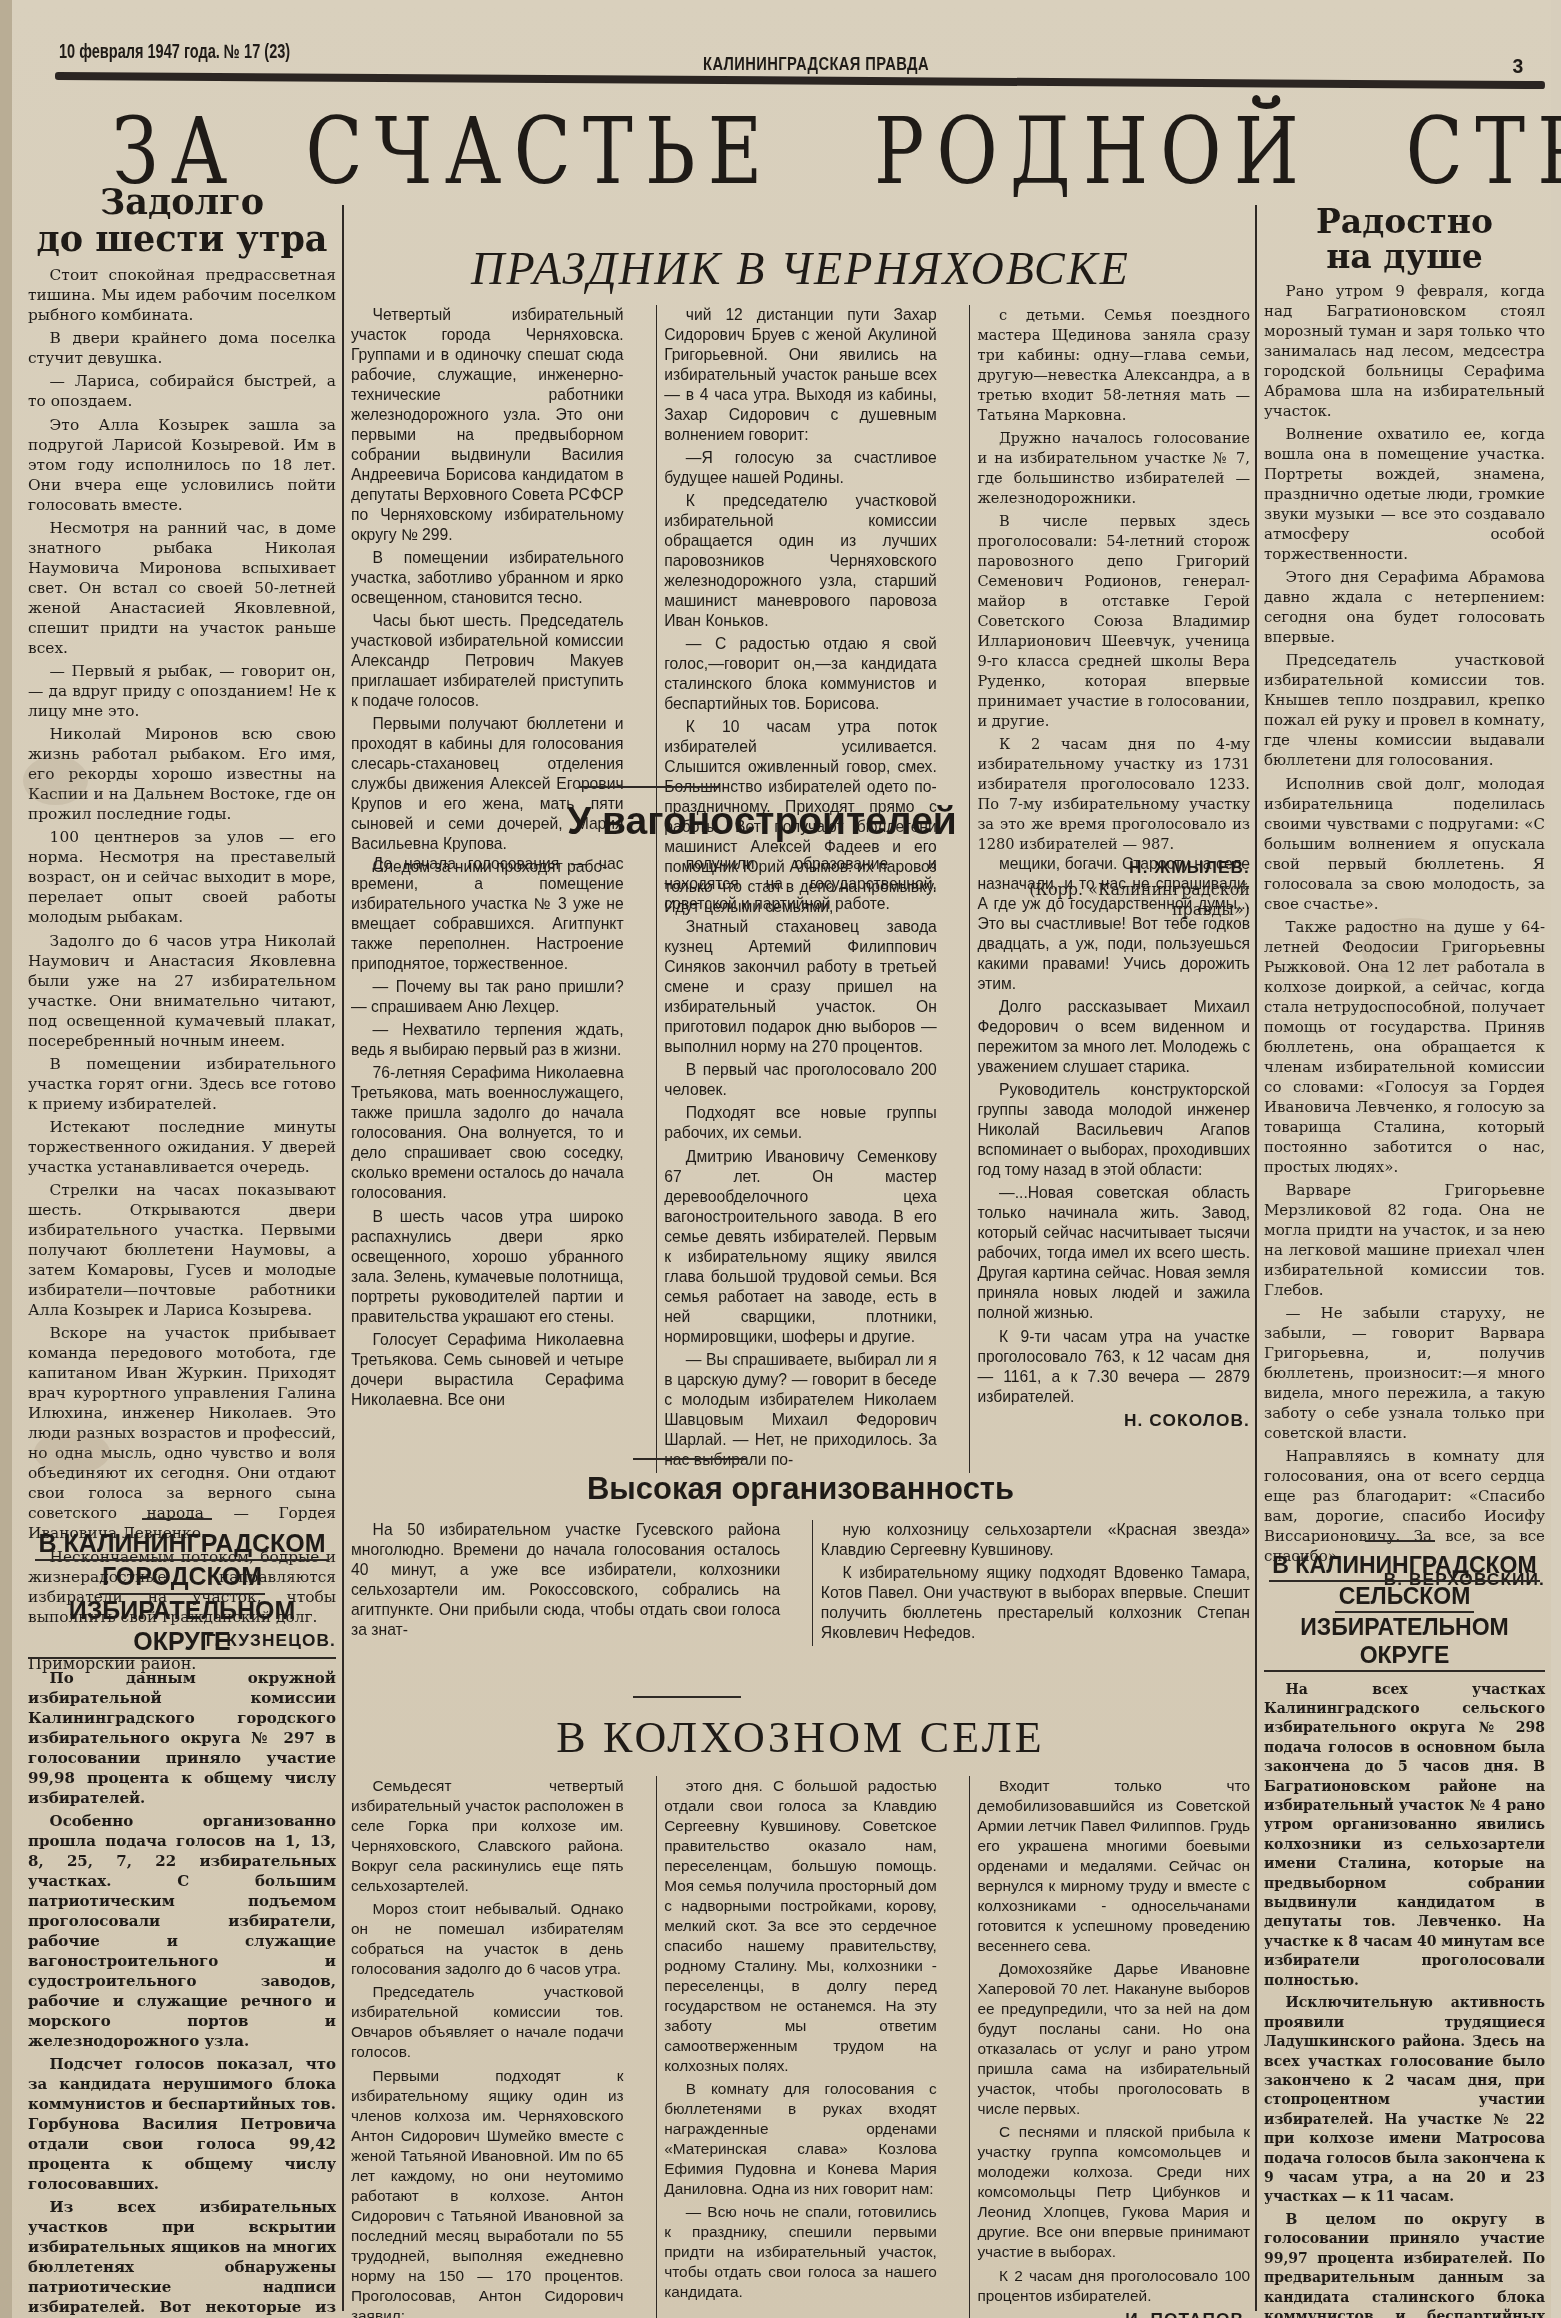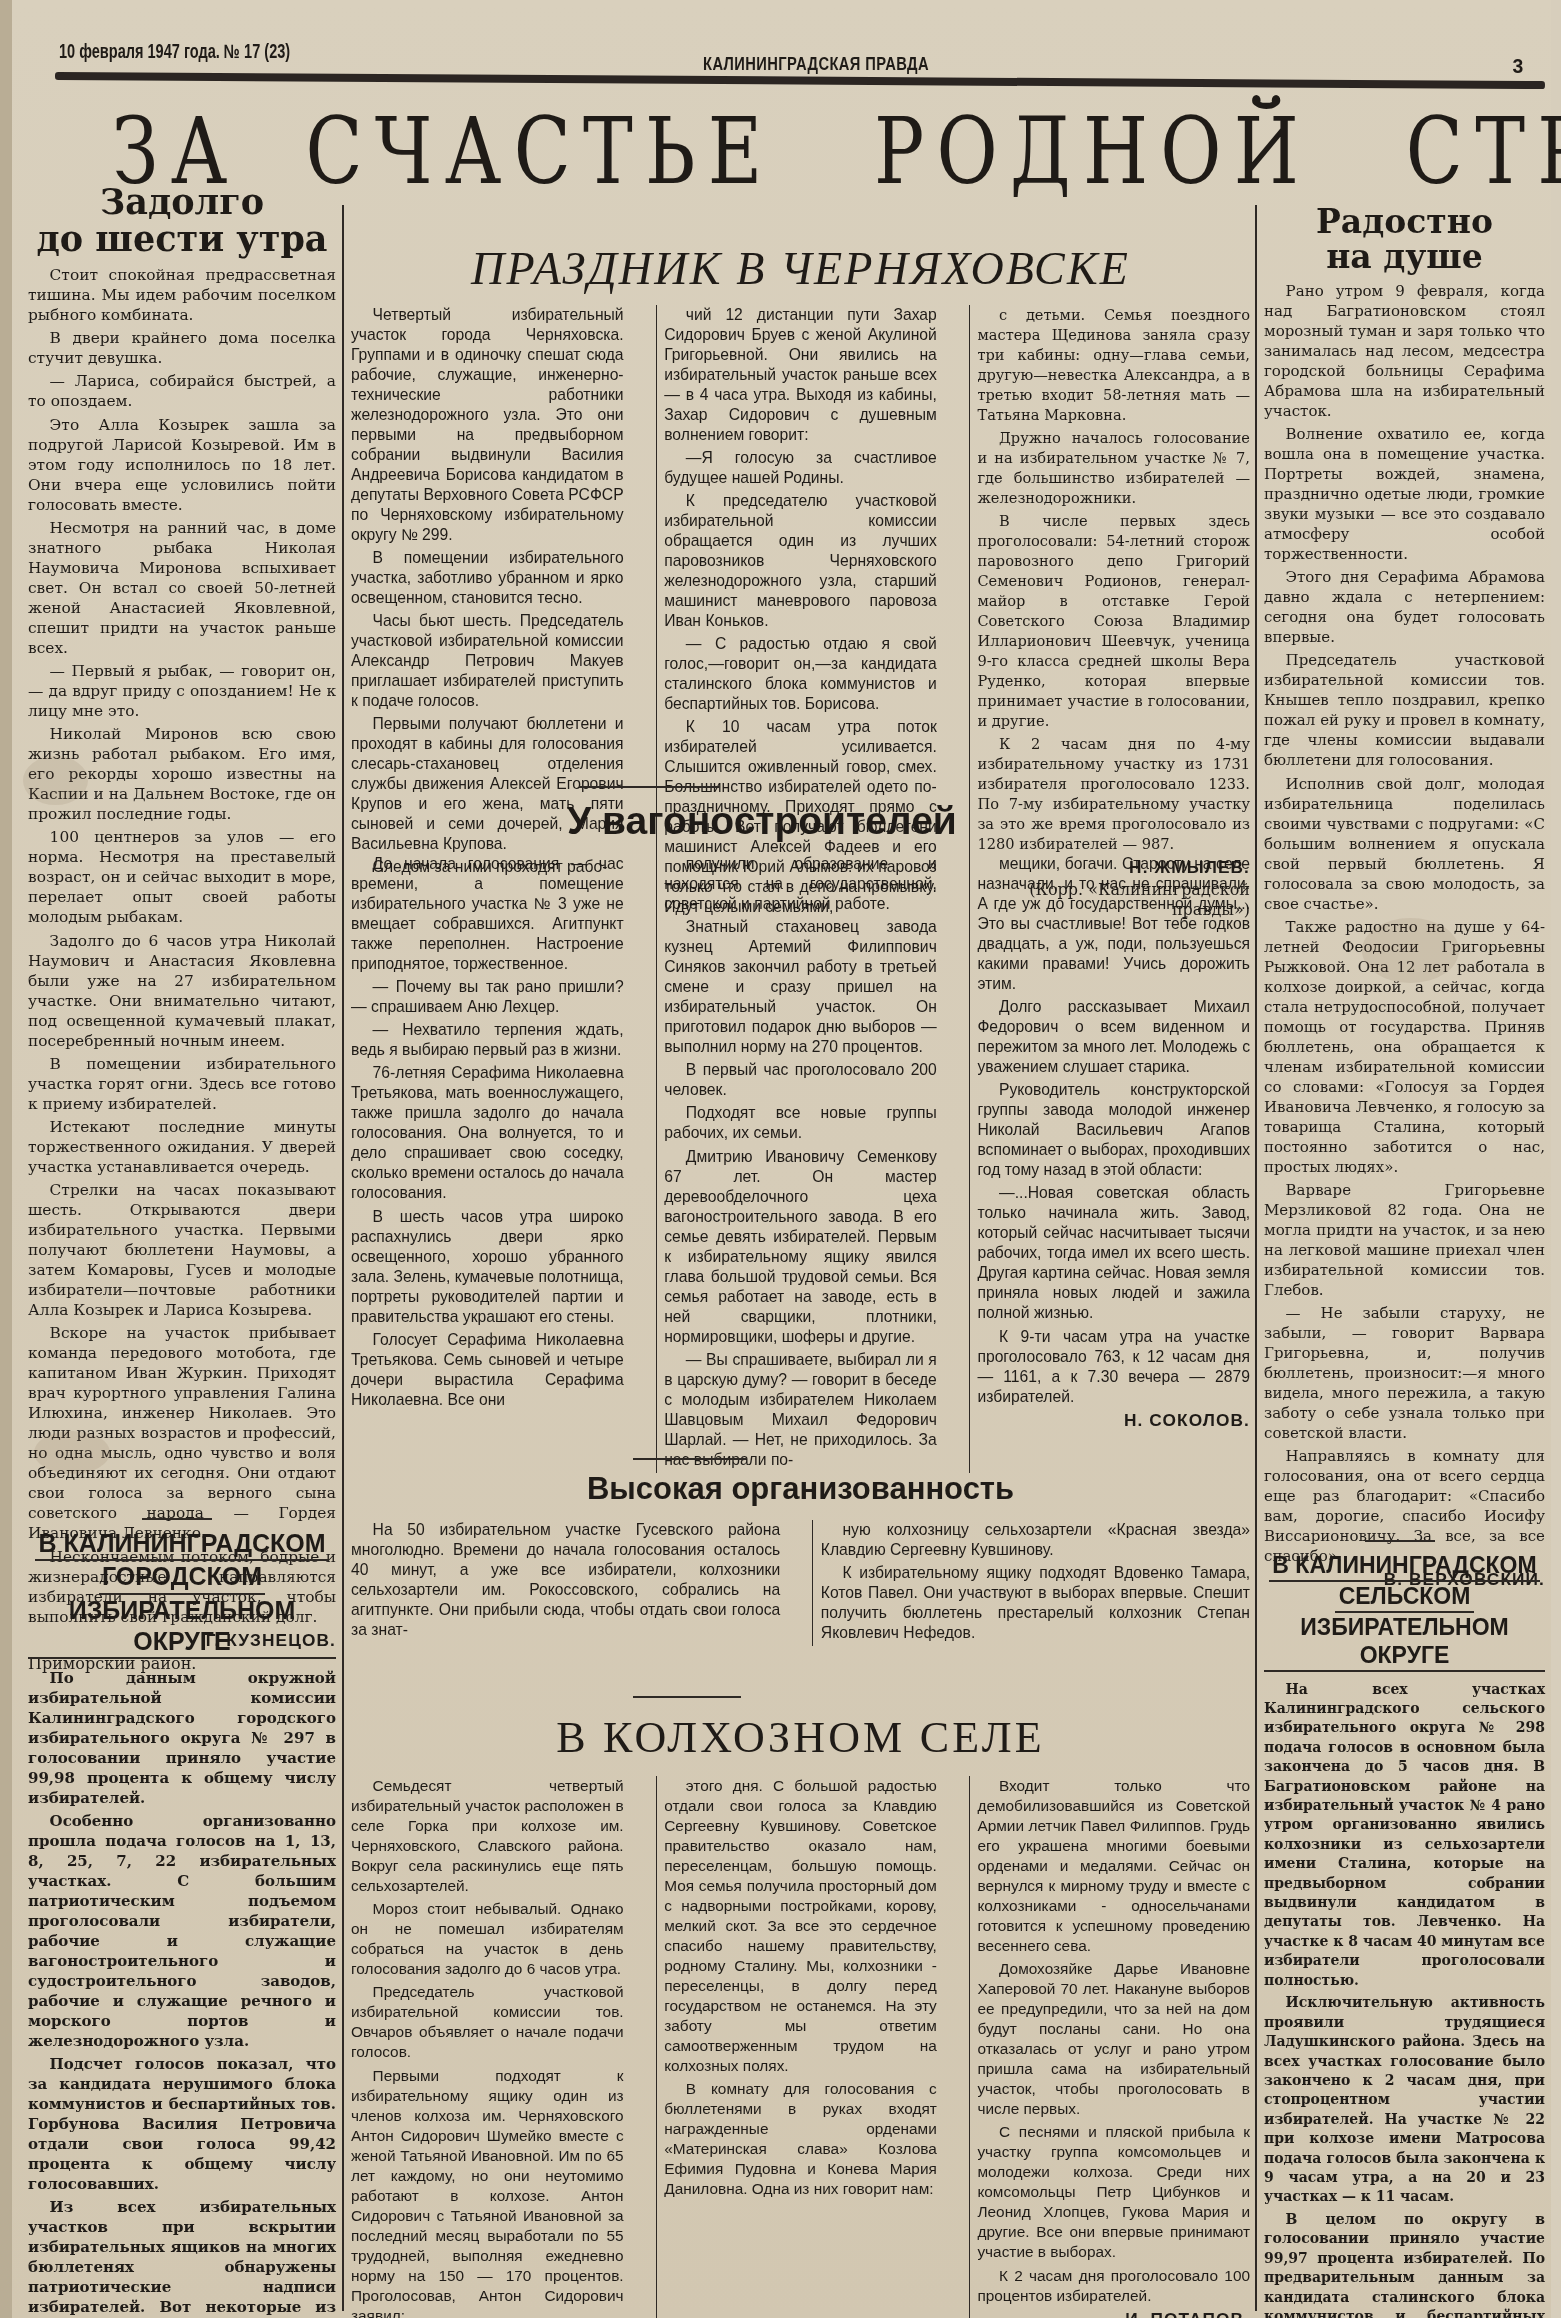--- a/index.html
+++ b/index.html
@@ -197,20 +197,21 @@
       <div>
         <p>Семьдесят четвертый избирательный участок расположен в селе Горка при колхозе им. Черняховского, Славского района. Вокруг села раскинулись еще пять сельхозартелей.</p>
         <p>Мороз стоит небывалый. Однако он не помешал избирателям собраться на участок в день голосования задолго до 6 часов утра.</p>
         <p>Председатель участковой избирательной комиссии тов. Овчаров объявляет о начале подачи голосов.</p>
         <p>Первыми подходят к избирательному ящику один из членов колхоза им. Черняховского Антон Сидорович Шумейко вместе с женой Татьяной Ивановной. Им по 65 лет каждому, но они неутомимо работают в колхозе. Антон Сидорович с Татьяной Ивановной за последний месяц выработали по 55 трудодней, выполняя ежедневно норму на 150 — 170 процентов. Проголосовав, Антон Сидорович заявил:</p>
         <p>— С нетерпением ждали мы</p>
       </div>
       <div class="col-sep">
         <p>этого дня. С большой радостью отдали свои голоса за Клавдию Сергеевну Кувшинову. Советское правительство оказало нам, переселенцам, большую помощь. Моя семья получила просторный дом с надворными постройками, корову, мелкий скот. За все это сердечное спасибо нашему правительству, родному Сталину. Мы, колхозники - переселенцы, в долгу перед государством не останемся. На эту заботу мы ответим самоотверженным трудом на колхозных полях.</p>
         <p>В комнату для голосования с бюллетенями в руках входят награжденные орденами «Материнская слава» Козлова Ефимия Пудовна и Конева Мария Даниловна. Одна из них говорит нам:</p>
+        <p>— Всю ночь не спали, готовились к празднику, спешили первыми придти на избирательный участок, чтобы отдать свои голоса за нашего кандидата.</p>
       </div>
       <div class="col-sep">
         <p>Входит только что демобилизовавшийся из Советской Армии летчик Павел Филиппов. Грудь его украшена многими боевыми орденами и медалями. Сейчас он вернулся к мирному труду и вместе с колхозниками - односельчанами готовится к успешному проведению весеннего сева.</p>
         <p>Домохозяйке Дарье Ивановне Хаперовой 70 лет. Накануне выборов ее предупредили, что за ней на дом будут посланы сани. Но она отказалась от услуг и рано утром пришла сама на избирательный участок, чтобы проголосовать в числе первых.</p>
         <p>С песнями и пляской прибыла к участку группа комсомольцев и молодежи колхоза. Среди них комсомольцы Петр Цибунков и Леонид Хлопцев, Гукова Мария и другие. Все они впервые принимают участие в выборах.</p>
         <p>К 2 часам дня проголосовало 100 процентов избирателей.</p>
         <div class="sig">И. ПОТАПОВ.</div>
 
       </div>
     </div>

